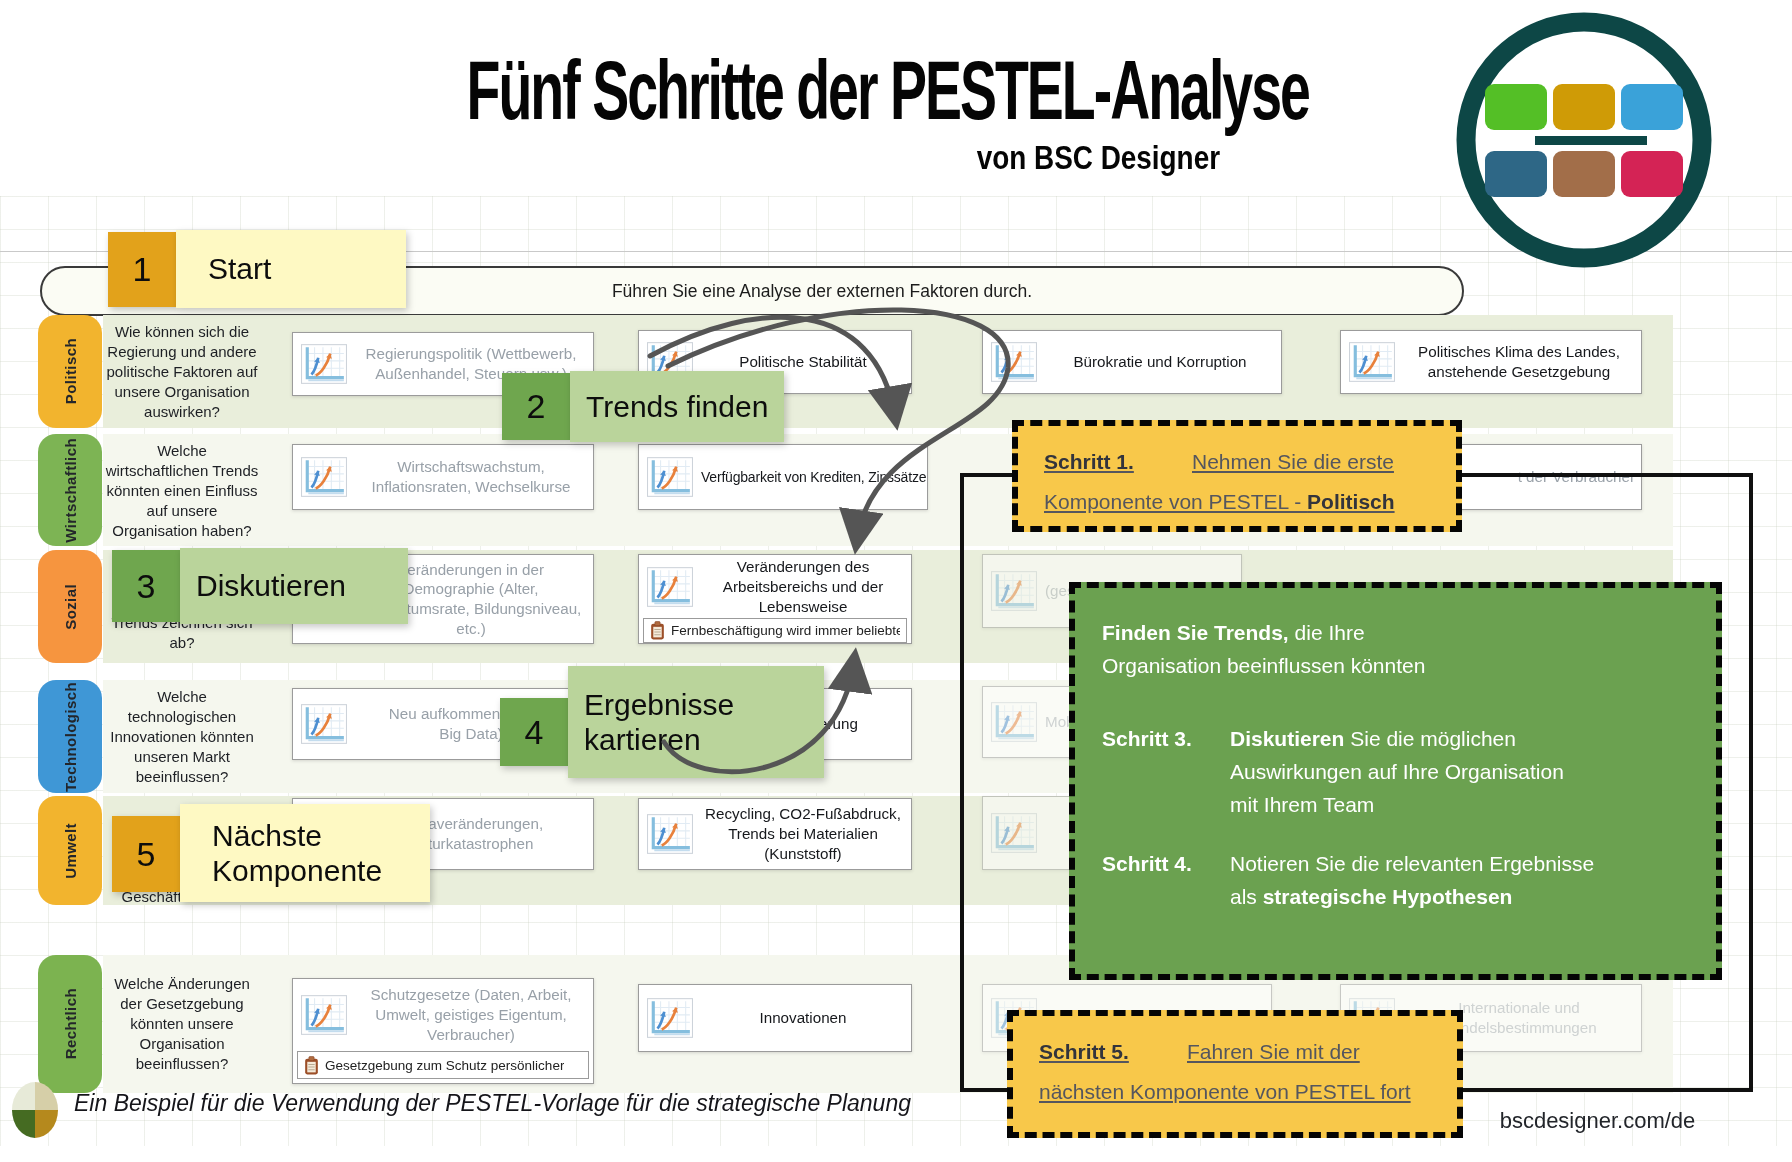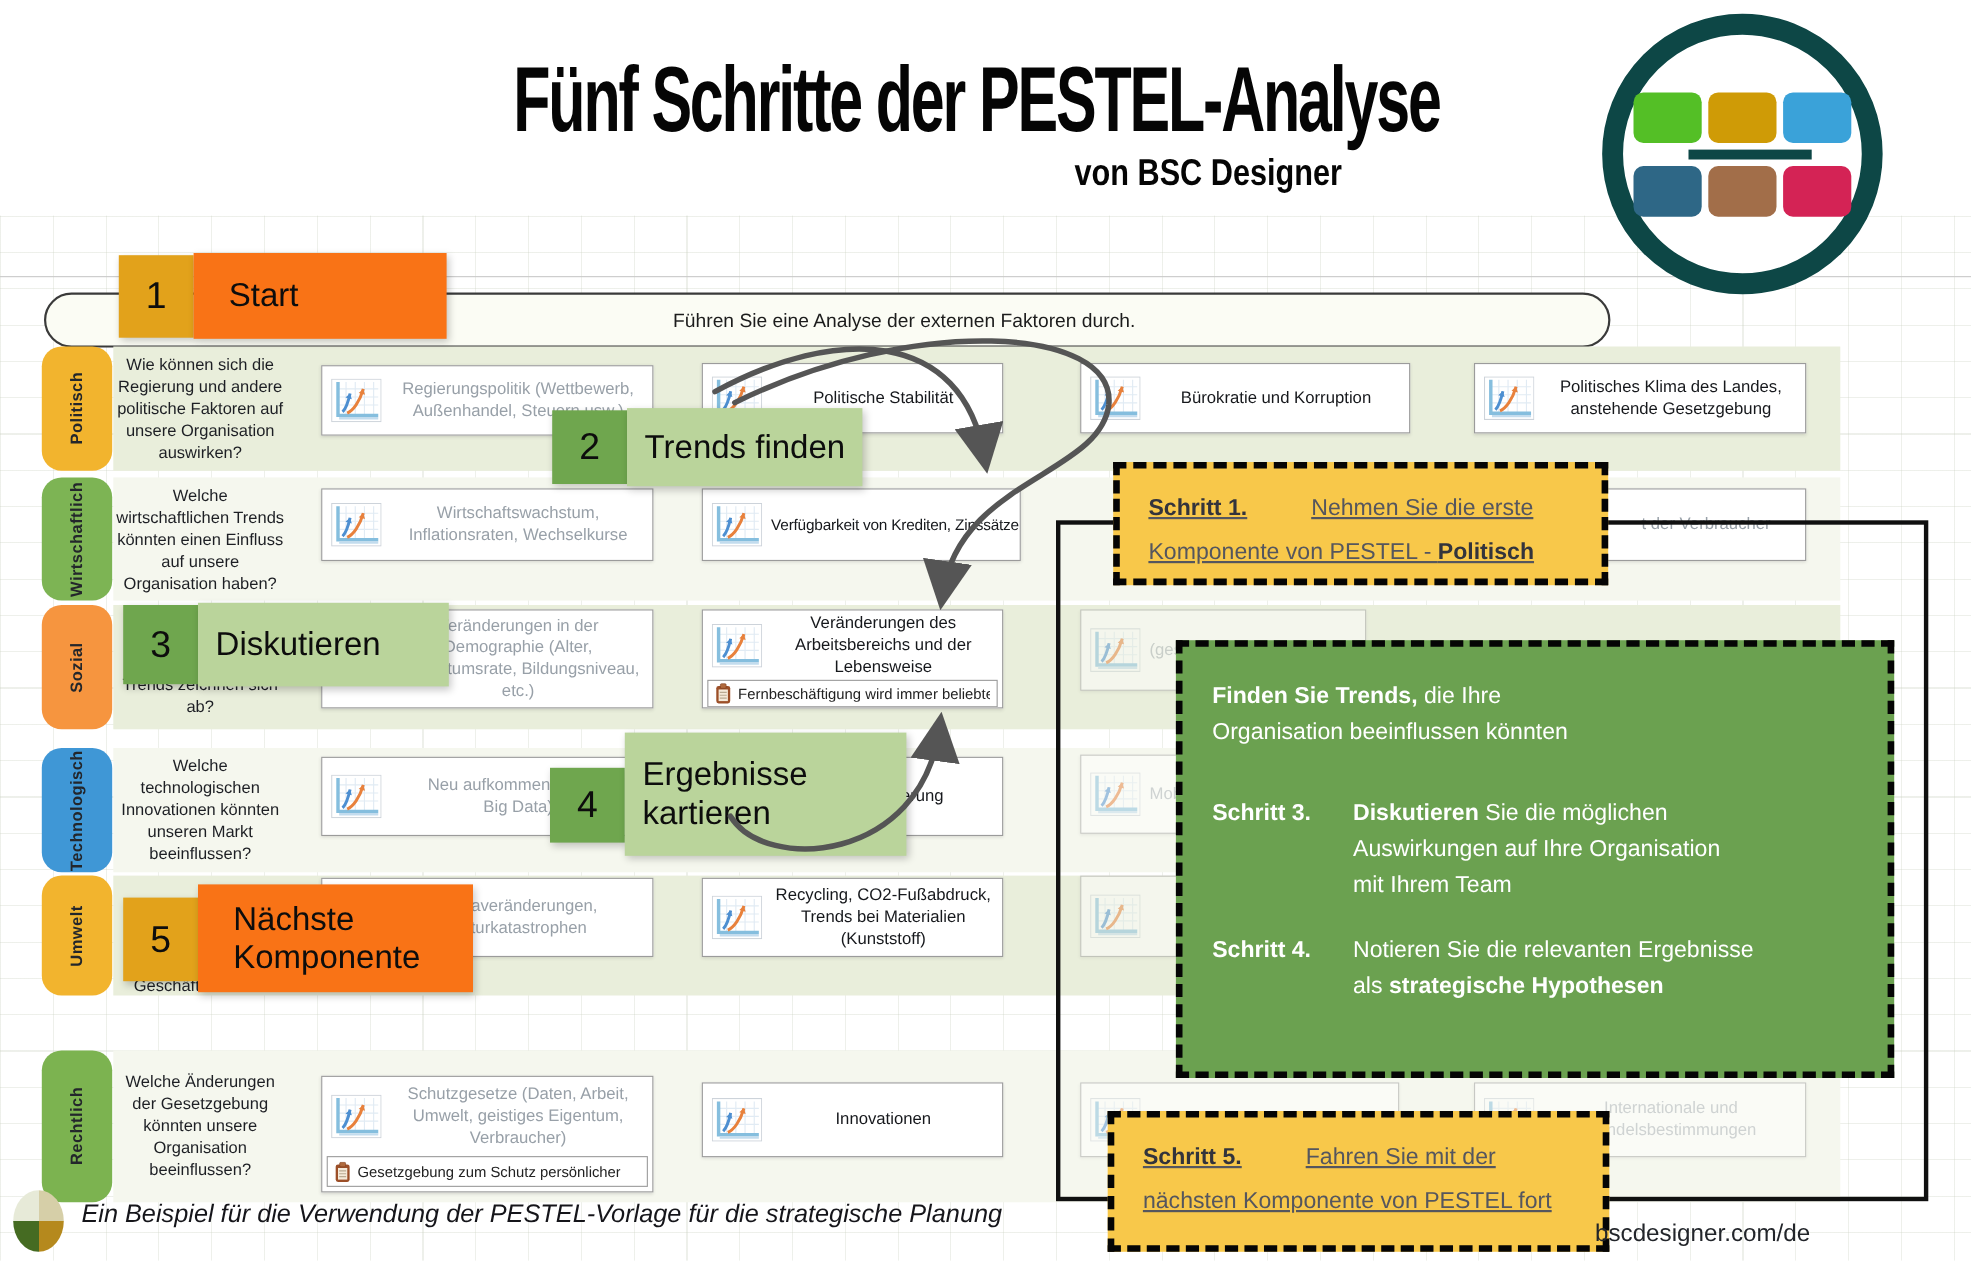--- a/index.html
+++ b/index.html
@@ -47,29 +47,29 @@
   .cell.faded{opacity:.5;}
   .cell.faded .txt{color:#aab0b8;text-align:left;}
   .cell.one .txt{white-space:nowrap;font-size:14px;letter-spacing:-.2px;}
   .ci{width:46px;height:40px;margin:0 2px 0 8px;flex:none;}
   .cell.tall{flex-direction:column;align-items:stretch;padding:0;}
   .cell.tall .main{flex:1;display:flex;align-items:center;}
   .note{margin:0 4px 4px 4px;border:1px solid #9b9b9b;background:#fff;display:flex;align-items:center;
         gap:6px;padding:2px 6px;height:22px;}
   .note .ntxt{font-size:13.5px;color:#222;white-space:nowrap;overflow:hidden;}
   .clip{width:15px;height:19px;flex:none;}
-  .frag .txt{text-align:center;padding-left:126px;color:#98a0a8;}
+  .frag .txt{text-align:right;padding-left:126px;color:#98a0a8;}
 
   
   .bnum,.blabel{position:absolute;z-index:3;display:flex;align-items:center;color:#0d0d0d;
         box-shadow:2px 3px 7px rgba(0,0,0,.22);}
   .bnum{justify-content:center;font-size:34px;}
   .blabel{font-size:30px;padding-left:16px;line-height:1.18;}
   .bnum.yellow{background:#e2a21b;}
-  .blabel.yellow{background:#f97316;padding-left:32px;}
+  .blabel.yellow{background:#fef9c3;padding-left:32px;}
   .bnum.green{background:#6fa64e;}
   .blabel.green{background:#bad49b;}
 
   
   .frame{position:absolute;left:960px;top:473px;width:785px;height:611px;border:4px solid #101010;z-index:5;}
   .ybox{position:absolute;background:#f8c84a;border:6px dashed #050505;z-index:6;color:#55565e;
         font-size:21px;line-height:40px;padding:16px 26px;text-decoration:underline;}
   .ybox .yline{display:flex;}
   .ybox .yt{width:148px;flex:none;font-weight:700;color:#33343c;}
   .ybox b{color:#33343c;}
@@ -80,21 +80,21 @@
   .gs .gb{flex:1;white-space:pre-line;}
   .gs.m1{margin-bottom:40px;} .gs.m2{margin-bottom:26px;}
 
   
   .arrows{position:absolute;left:0;top:0;width:1792px;height:1162px;z-index:4;pointer-events:none;}
 
   
   .pie{position:absolute;left:12px;top:1082px;width:46px;height:56px;border-radius:50%;z-index:2;
        background:conic-gradient(#d6cfa8 0 25%, #b5891d 25% 50%, #456b22 50% 75%, #e7ead8 75% 100%);}
   .caption{position:absolute;left:74px;top:1090px;font-size:23px;color:#15151a;z-index:2;font-style:italic;}
-  .site{position:absolute;left:1450px;top:1108px;width:295px;text-align:left;font-size:22px;color:#22252a;z-index:7;}
+  .site{position:absolute;left:1450px;top:1108px;width:295px;text-align:center;font-size:22px;color:#22252a;z-index:7;}
   .hidden-defs{position:absolute;width:0;height:0;overflow:hidden;}
 </style>
 </head>
 <body>
 
 <svg class="hidden-defs" aria-hidden="true">
   <defs>
     <symbol id="chart-ico" viewBox="0 0 44 38">
       <rect x="0.5" y="0.5" width="43" height="37" fill="#ffffff" stroke="#cdd3da" stroke-width="1"></rect>
       <g stroke="#e1ebf4" stroke-width="1" fill="none">

